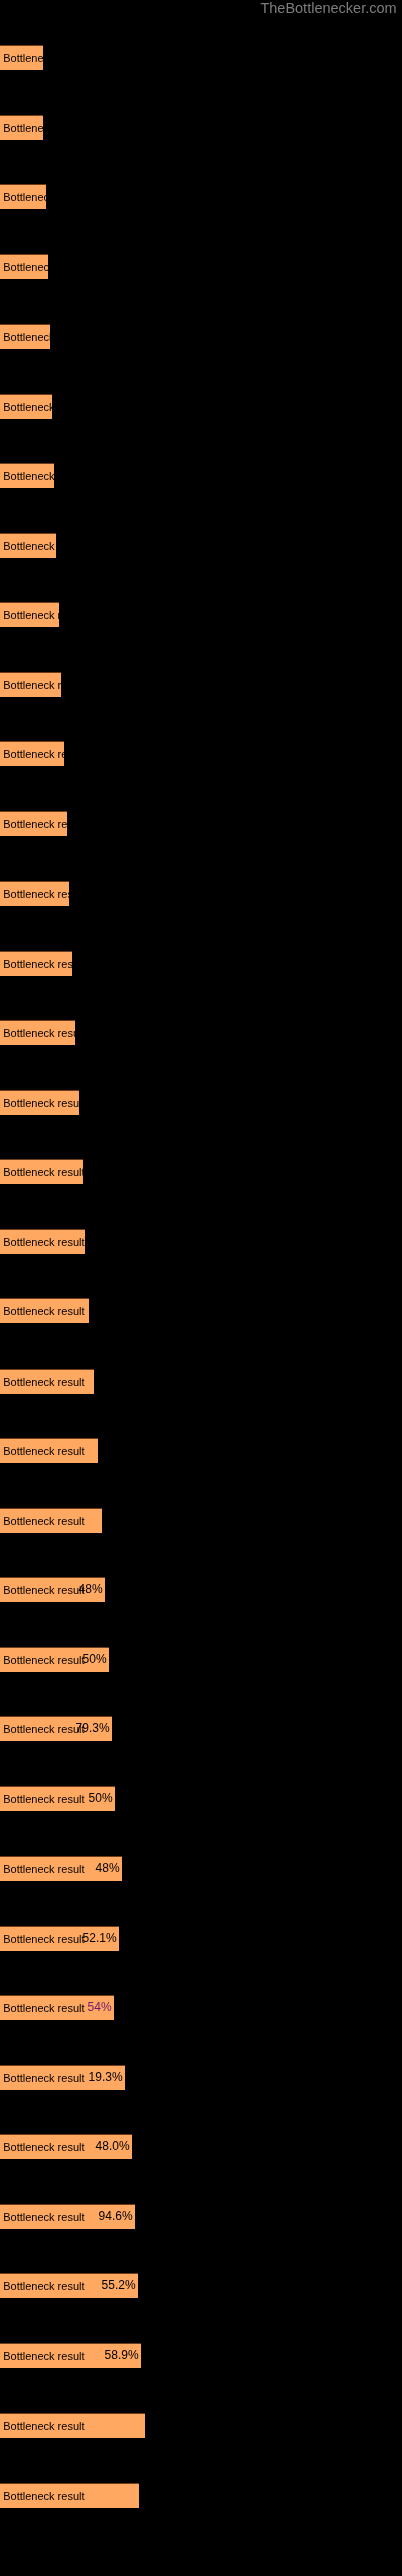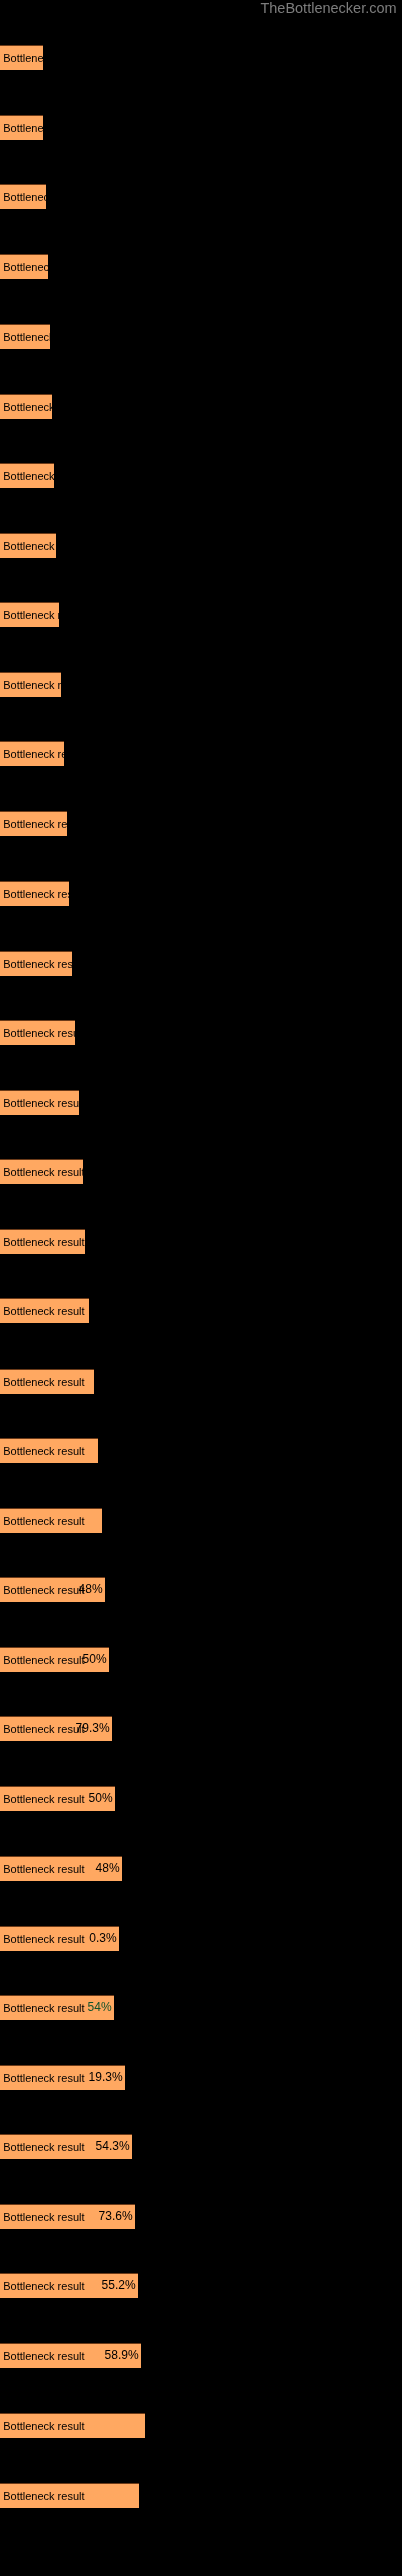--- a/index.html
+++ b/index.html
@@ -217,45 +217,45 @@
       </div>
       <div class="bar-row" style="top: 1856px; height: 25px; width: 201px;">
         <div class="bar" style="width: 122px; height: 25px; background: rgb(255, 168, 97); border-top-color: rgb(107, 58, 24);">
           <span class="bar-label" style="color: rgb(0, 0, 0);">Bottleneck result</span>
           <span class="bar-value" style="color: rgb(0, 0, 0);">48%</span>
         </div>
       </div>
       <div class="bar-row" style="top: 1926px; height: 25px; width: 201px;">
         <div class="bar" style="width: 119px; height: 25px; background: rgb(255, 168, 97); border-top-color: rgb(107, 58, 24);">
           <span class="bar-label" style="color: rgb(0, 0, 0);">Bottleneck result</span>
-          <span class="bar-value" style="color: rgb(0, 0, 0);">0.3%</span>
+          <span class="bar-value" style="color: rgb(0, 0, 0);">52.1%</span>
         </div>
       </div>
       <div class="bar-row" style="top: 1995px; height: 25px; width: 201px;">
         <div class="bar" style="width: 114px; height: 25px; background: rgb(255, 168, 97); border-top-color: rgb(107, 58, 24);">
           <span class="bar-label" style="color: rgb(0, 0, 0);">Bottleneck result</span>
-          <span class="bar-value" style="color: #14532d;">54%</span>
+          <span class="bar-value" style="color: #701a75;">54%</span>
         </div>
       </div>
       <div class="bar-row" style="top: 2065px; height: 25px; width: 201px;">
         <div class="bar" style="width: 125px; height: 25px; background: rgb(255, 168, 97); border-top-color: rgb(107, 58, 24);">
           <span class="bar-label" style="color: rgb(0, 0, 0);">Bottleneck result</span>
           <span class="bar-value" style="color: rgb(0, 0, 0);">19.3%</span>
         </div>
       </div>
       <div class="bar-row" style="top: 2134px; height: 25px; width: 201px;">
         <div class="bar" style="width: 132px; height: 25px; background: rgb(255, 168, 97); border-top-color: rgb(107, 58, 24);">
           <span class="bar-label" style="color: rgb(0, 0, 0);">Bottleneck result</span>
-          <span class="bar-value" style="color: rgb(0, 0, 0);">54.3%</span>
+          <span class="bar-value" style="color: rgb(0, 0, 0);">48.0%</span>
         </div>
       </div>
       <div class="bar-row" style="top: 2204px; height: 25px; width: 201px;">
         <div class="bar" style="width: 135px; height: 25px; background: rgb(255, 168, 97); border-top-color: rgb(107, 58, 24);">
           <span class="bar-label" style="color: rgb(0, 0, 0);">Bottleneck result</span>
-          <span class="bar-value" style="color: rgb(0, 0, 0);">73.6%</span>
+          <span class="bar-value" style="color: rgb(0, 0, 0);">94.6%</span>
         </div>
       </div>
       <div class="bar-row" style="top: 2273px; height: 25px; width: 201px;">
         <div class="bar" style="width: 138px; height: 25px; background: rgb(255, 168, 97); border-top-color: rgb(107, 58, 24);">
           <span class="bar-label" style="color: rgb(0, 0, 0);">Bottleneck result</span>
           <span class="bar-value" style="color: rgb(0, 0, 0);">55.2%</span>
         </div>
       </div>
       <div class="bar-row" style="top: 2343px; height: 25px; width: 201px;">
         <div class="bar" style="width: 141px; height: 25px; background: rgb(255, 168, 97); border-top-color: rgb(107, 58, 24);">

